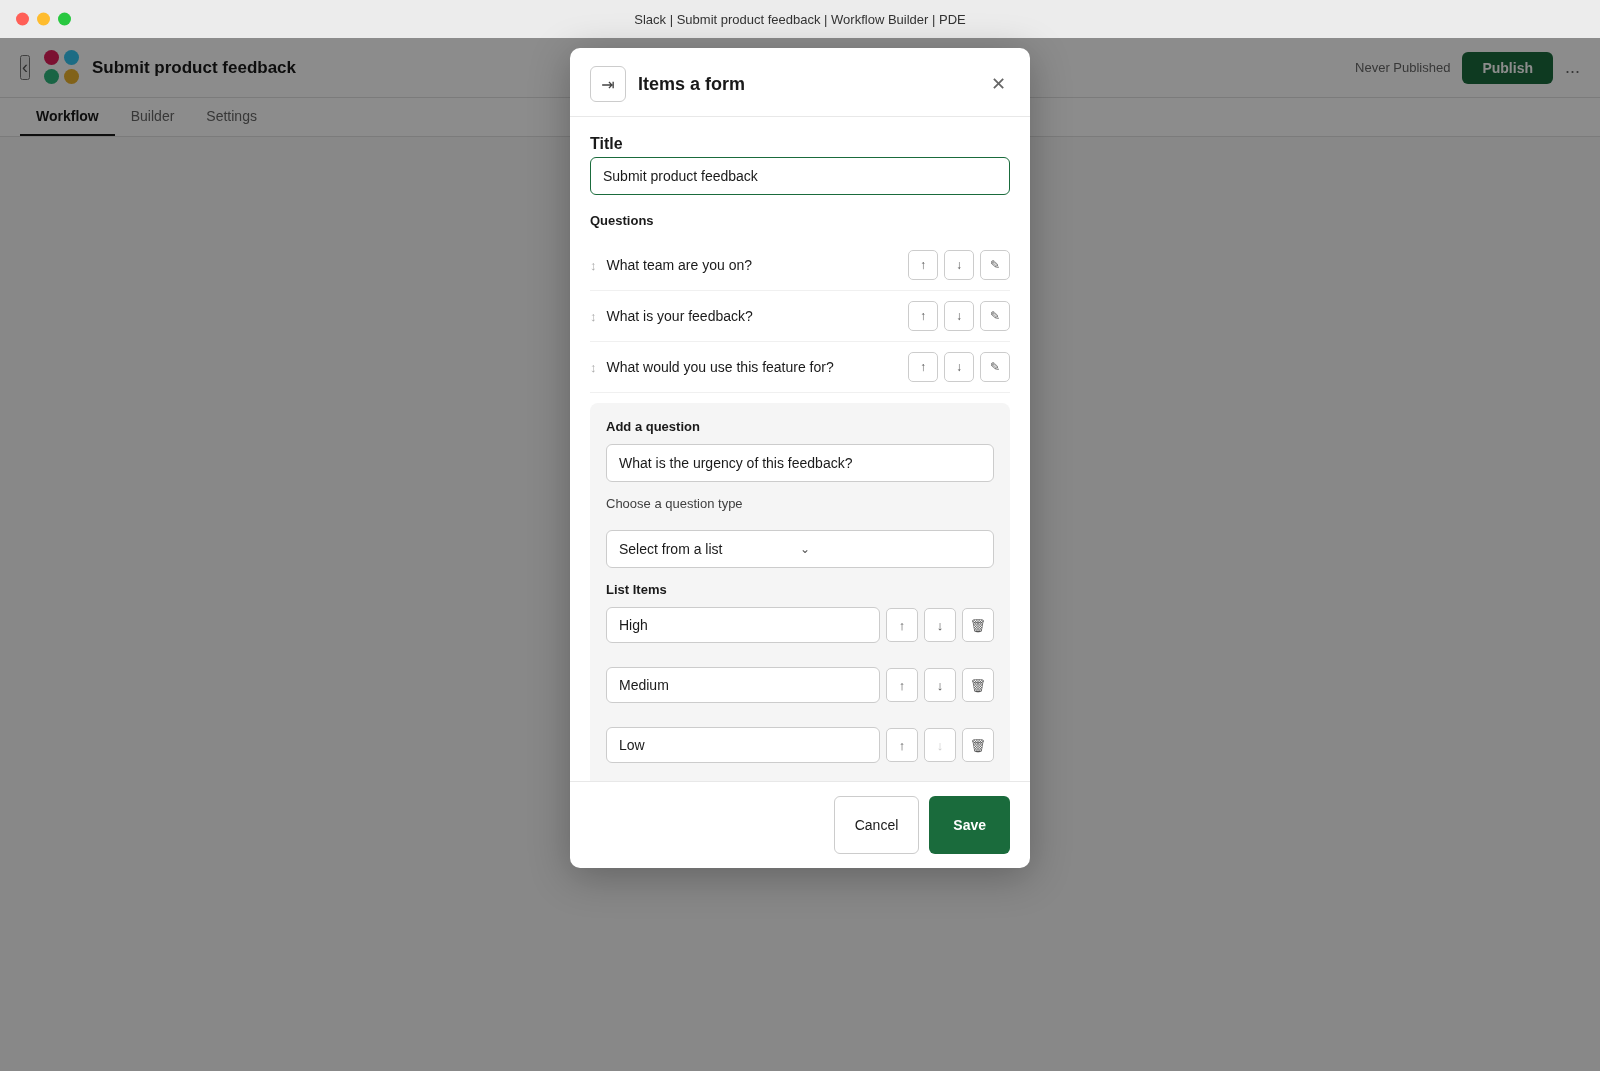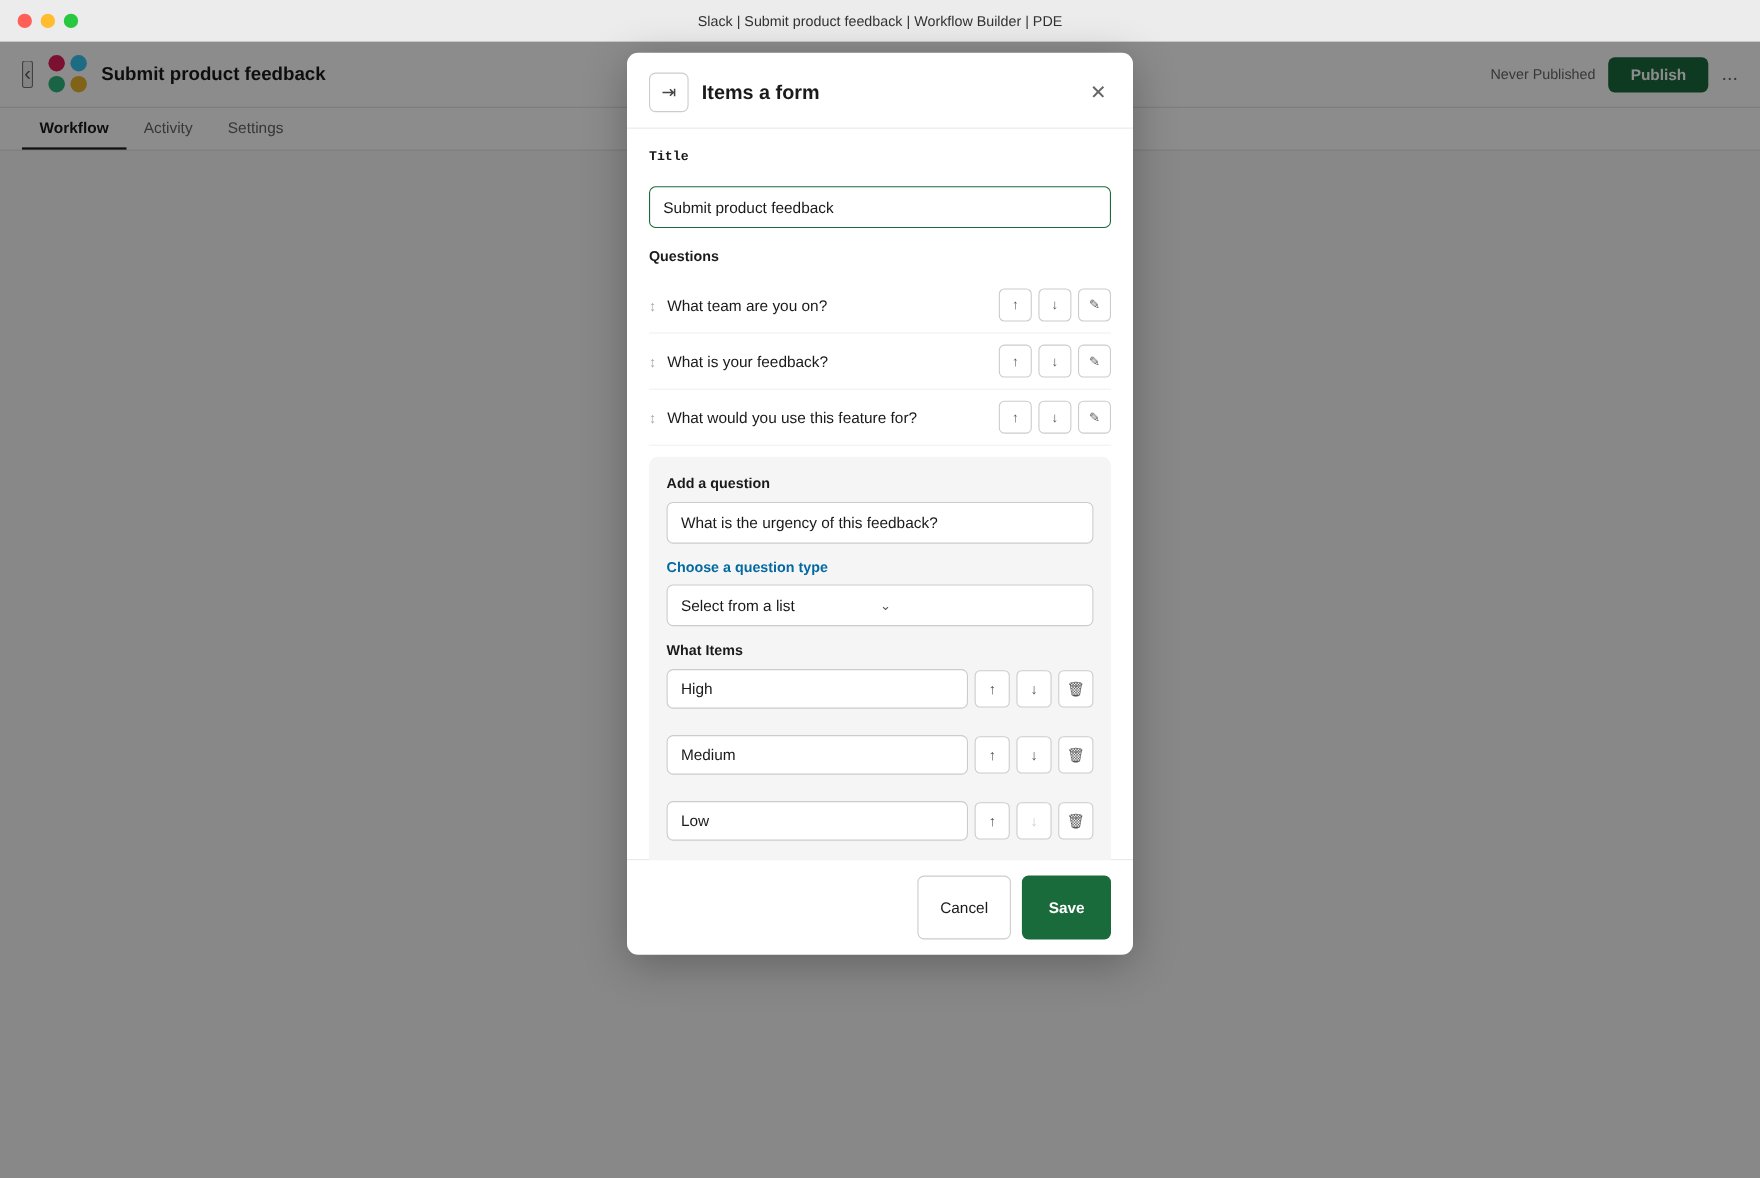--- a/index.html
+++ b/index.html
@@ -236,25 +236,24 @@
     }
 
     
     .modal-body {
       overflow-y: auto;
       padding: 18px 20px;
       flex: 1;
     }
 
     .field-label {
-      font-size: 12px;
-      font-weight: 600;
-      color: #1a1a1a;
-      margin-bottom: 20px;
-      font-family: Liberation Mono, monospace;
+      font-size: 16px;
+      font-weight: 600;
+      color: #1a1a1a;
+      margin-bottom: 4px;
     }
 
     .title-input {
       width: 100%;
       border: 1.5px solid #1a6b3c;
       border-radius: 6px;
       padding: 10px 12px;
       font-size: 14px;
       color: #1a1a1a;
       outline: none;
@@ -321,23 +320,23 @@
       border-radius: 6px;
       padding: 10px 12px;
       font-size: 14px;
       color: #1a1a1a;
       background: #fff;
       outline: none;
       margin-bottom: 14px;
     }
     .choose-type-label {
       font-size: 13px;
-      font-weight: 700;
-      color: #0369a1;
-      margin-bottom: 8px;
+      font-weight: 400;
+      color: #404040;
+      margin-bottom: 19px;
     }
     .select-dropdown {
       width: 100%;
       border: 1.5px solid #ccc;
       border-radius: 6px;
       padding: 10px 12px;
       font-size: 14px;
       color: #1a1a1a;
       background: #fff;
       display: flex;
@@ -454,21 +453,21 @@
     <span class="app-title">Submit product feedback</span>
     <div class="nav-right">
       <span class="never-published">Never Published</span>
       <button class="publish-btn">Publish</button>
       <button class="more-btn">...</button>
     </div>
   </div>
 
   <div class="tab-bar">
     <div class="tab active">Workflow</div>
-    <div class="tab">Activity</div>
+    <div class="tab">Builder</div>
     <div class="tab">Settings</div>
   </div>
 
   <div class="main-content">
     <div class="workflow-card">
       <div class="workflow-icon">⚡</div>
       <span style="font-size:14px;color:#333;"></span>
       <button class="edit-btn-bg">Edit</button>
     </div>
   </div>
@@ -533,21 +532,21 @@
 
           <input class="question-input" type="text" value="What is the urgency of this feedback?" style="">
 
           <div class="choose-type-label">Choose a question type</div>
 
           <div class="select-dropdown">
             <span>Select from a list</span>
             <span class="select-arrow">⌄</span>
           </div>
 
-          <div class="list-items-label">What Items</div>
+          <div class="list-items-label">List Items</div>
 
           
           <div class="list-item-row">
             <input class="list-item-input" type="text" value="High" style="">
             <button class="list-ctrl-btn">↑</button>
             <button class="list-ctrl-btn">↓</button>
             <button class="list-ctrl-btn">🗑</button>
           </div>
 
           

